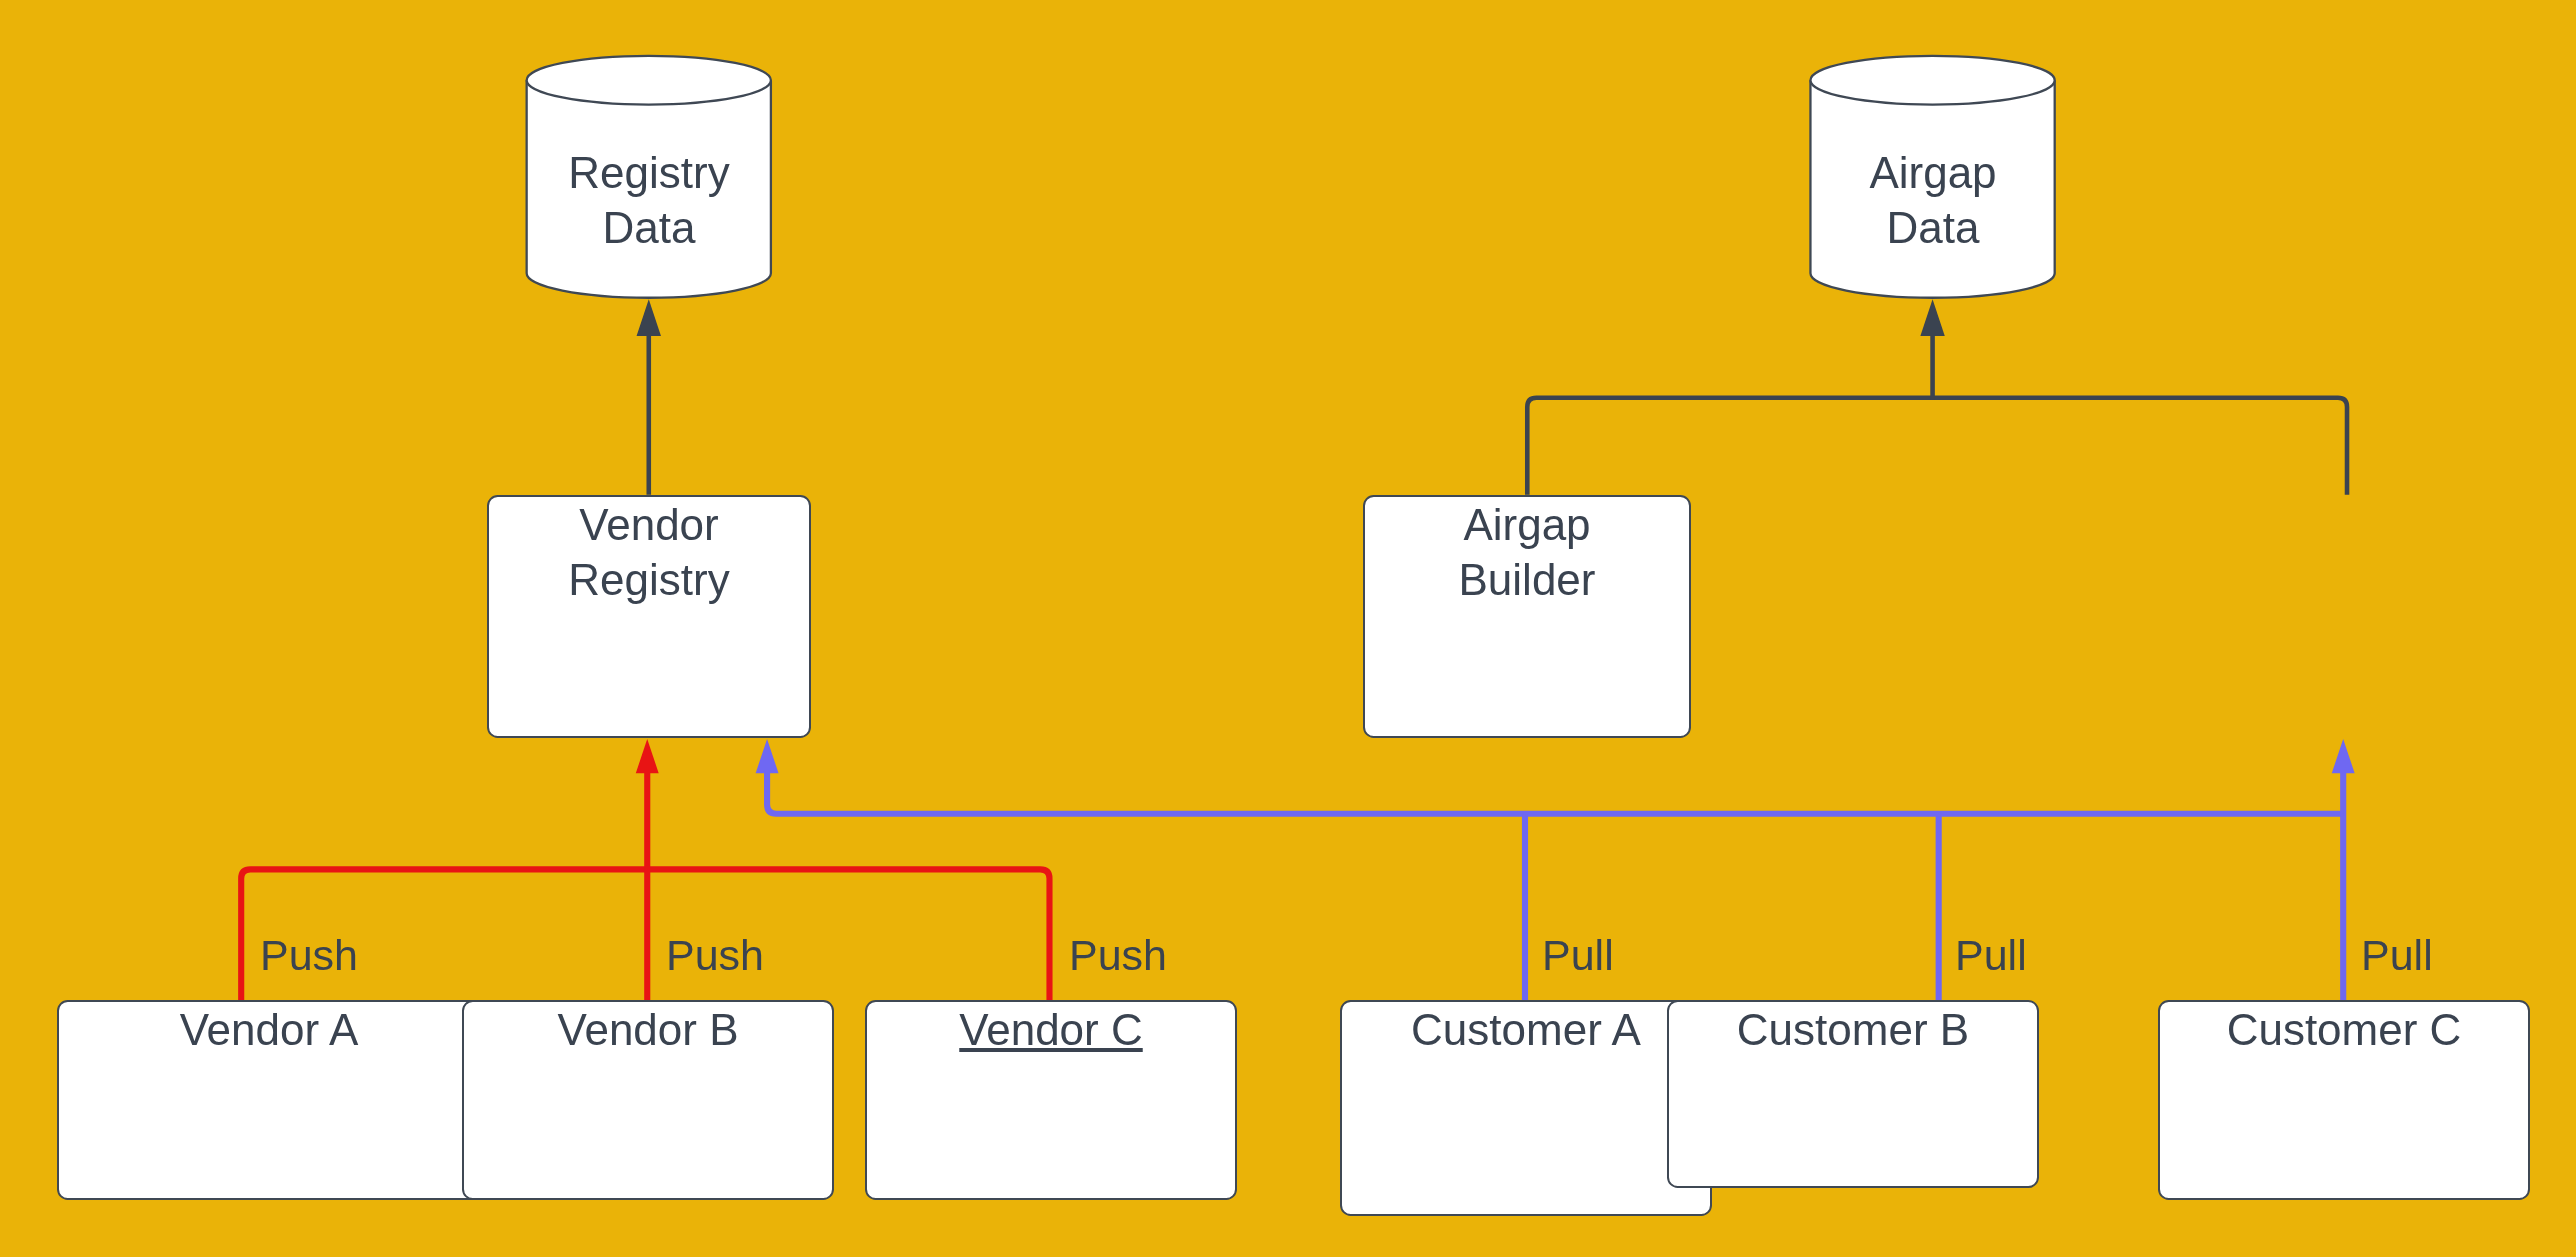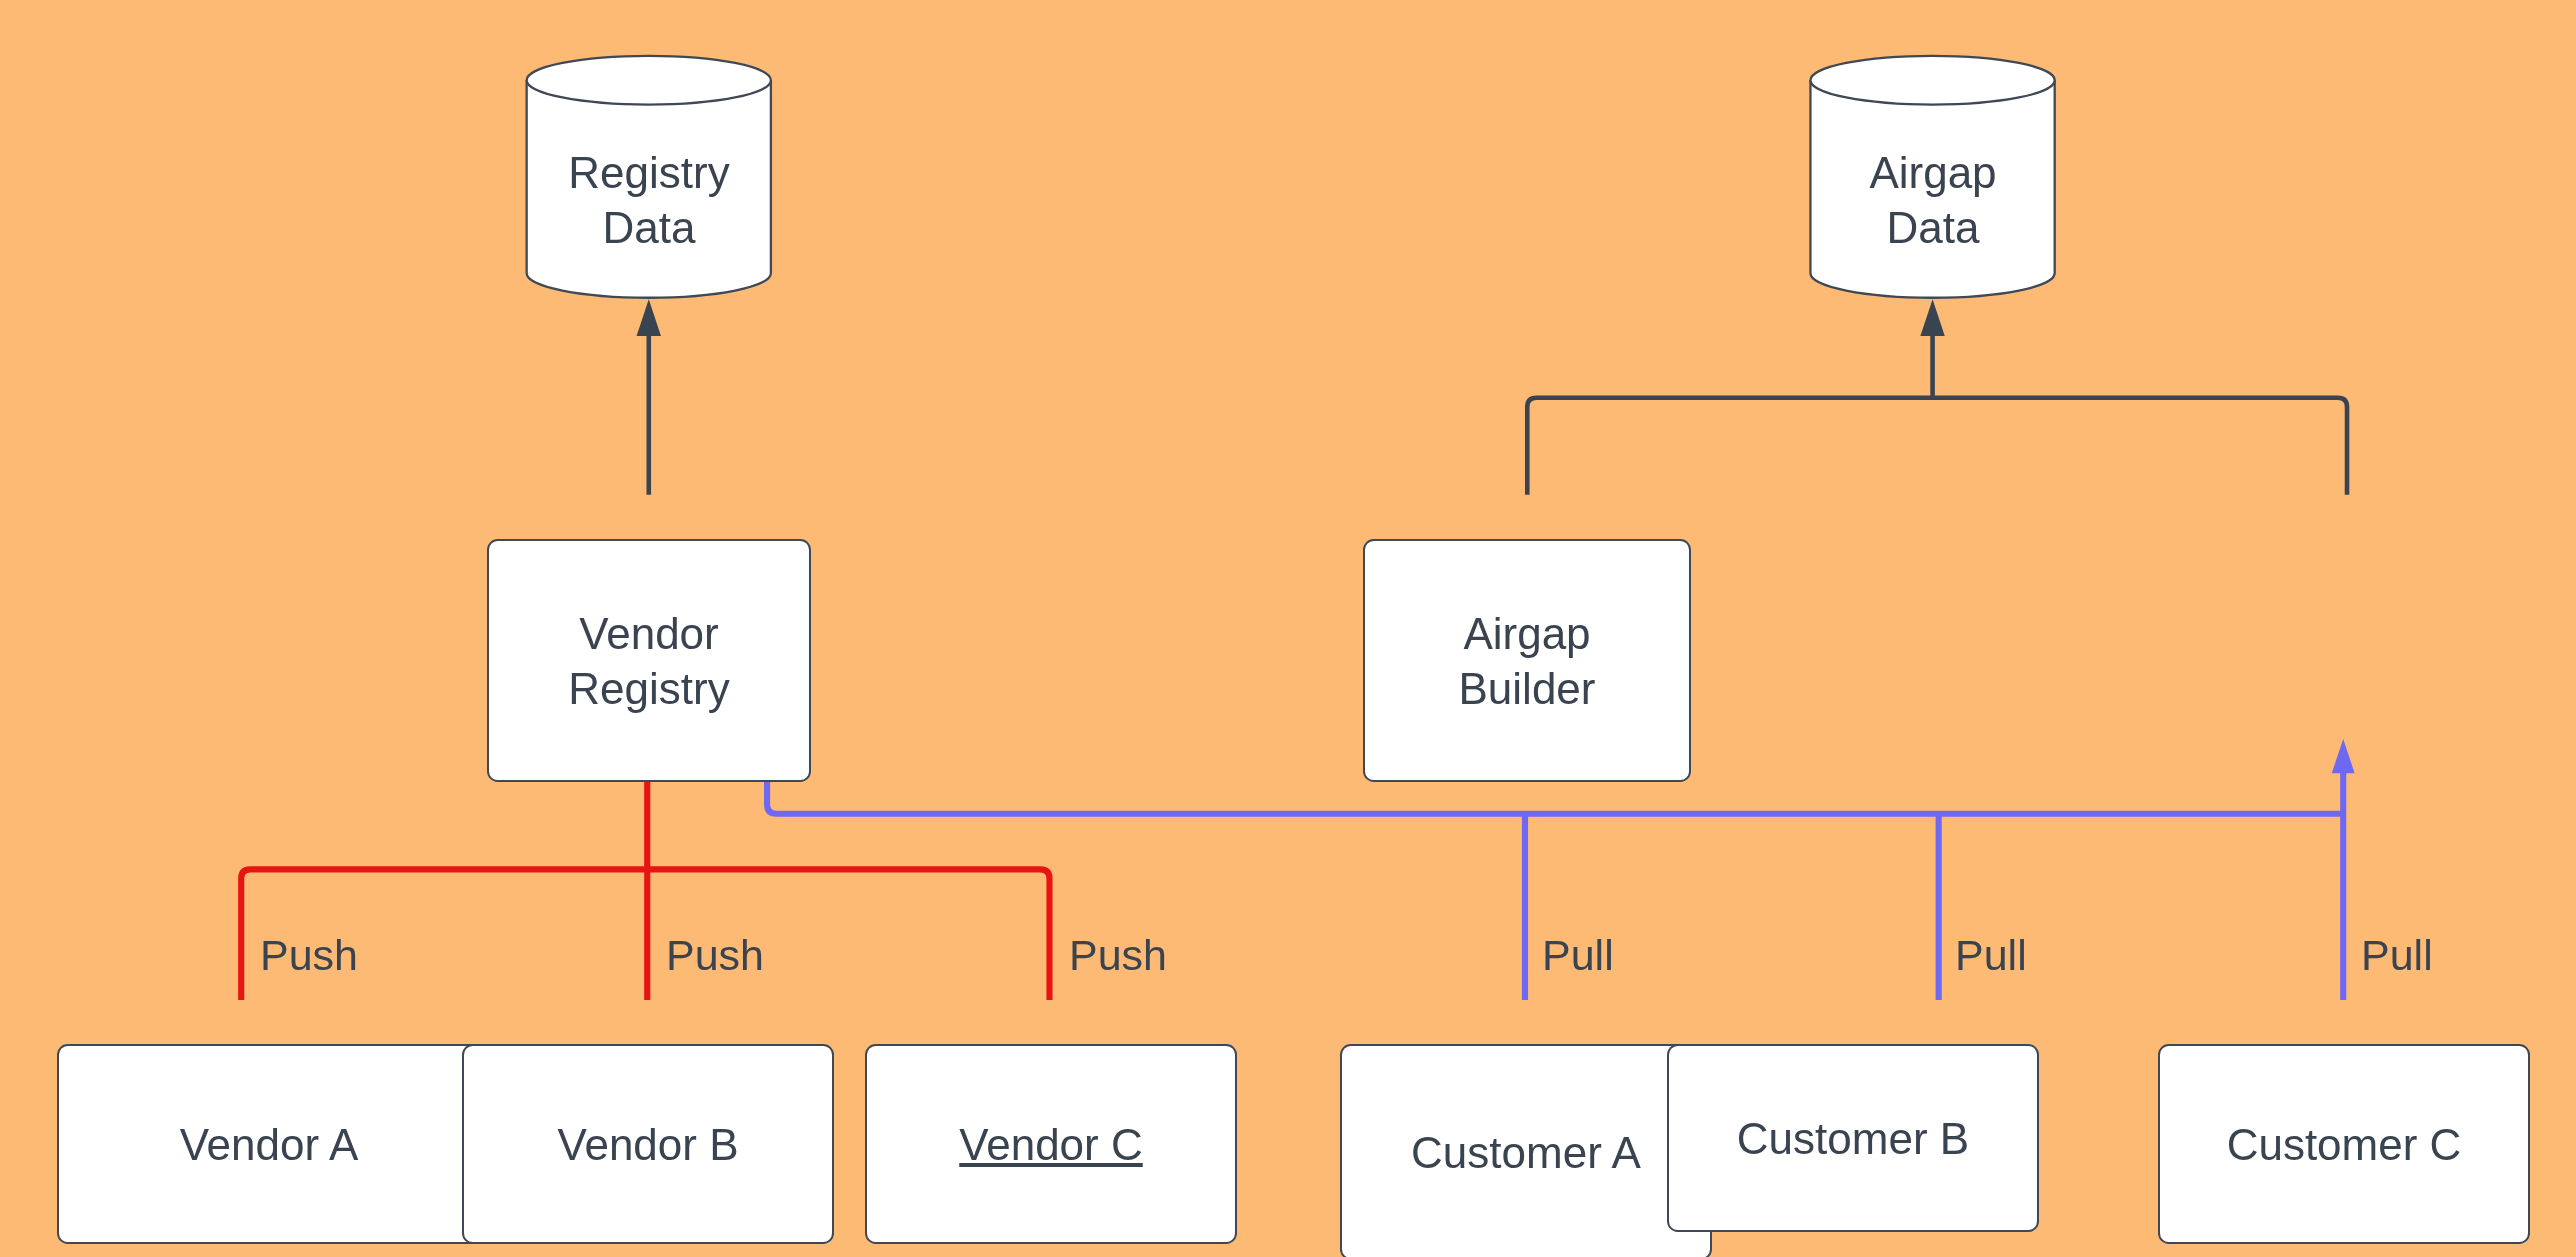--- a/index.html
+++ b/index.html
@@ -1,43 +1,41 @@
 <!DOCTYPE html>
 <html style="font-size:12.2px"><head>
 <meta charset="utf-8">
 <style>
   html, body { margin: 0; padding: 0; background: #ffffff; }
   .canvas {
     position: relative;
     width: 2576px;
     height: 1258px;
-    background: #fdba74;
+    background: #eab308;
     font-family: "Liberation Sans", "DejaVu Sans", sans-serif;
     color: #3a4350;
     overflow: hidden;
   }
   .wires {
     position: absolute;
     left: 0; top: 0;
     width: 2576px; height: 1258px;
   }
   .node {
     position: absolute;
     box-sizing: border-box;
     background: #ffffff;
     border: 2.3px solid #3f4854;
     border-radius: 10.7px;
     display: flex;
-    align-items: center;
     justify-content: center;
     text-align: center;
     font-size: 44px;
     line-height: 55px;
     color: #3a4350;
-    margin-top: 44px;
   }
   .cyl-label {
     position: absolute;
     transform: translate(-50%, -50%);
     text-align: center;
     font-size: 44px;
     line-height: 55px;
     color: #3a4350;
     white-space: nowrap;
   }

